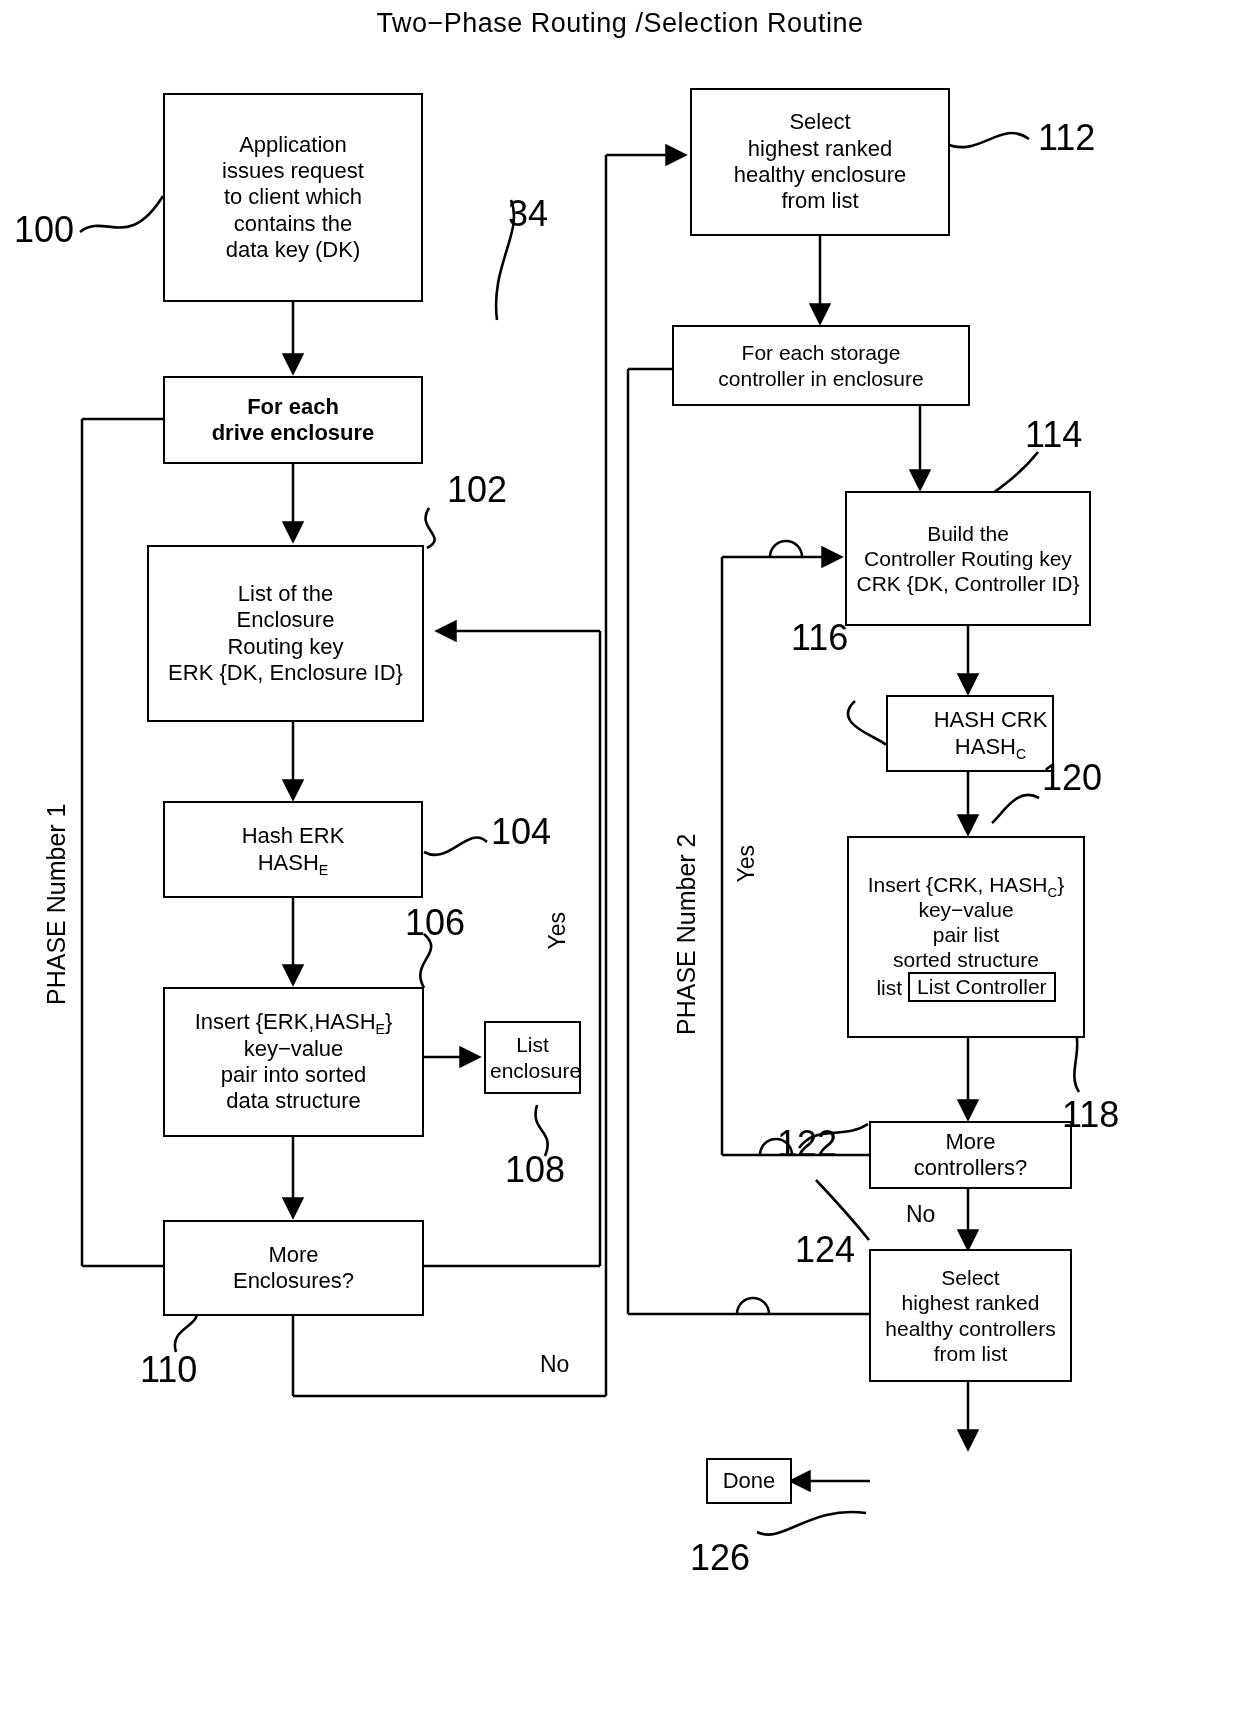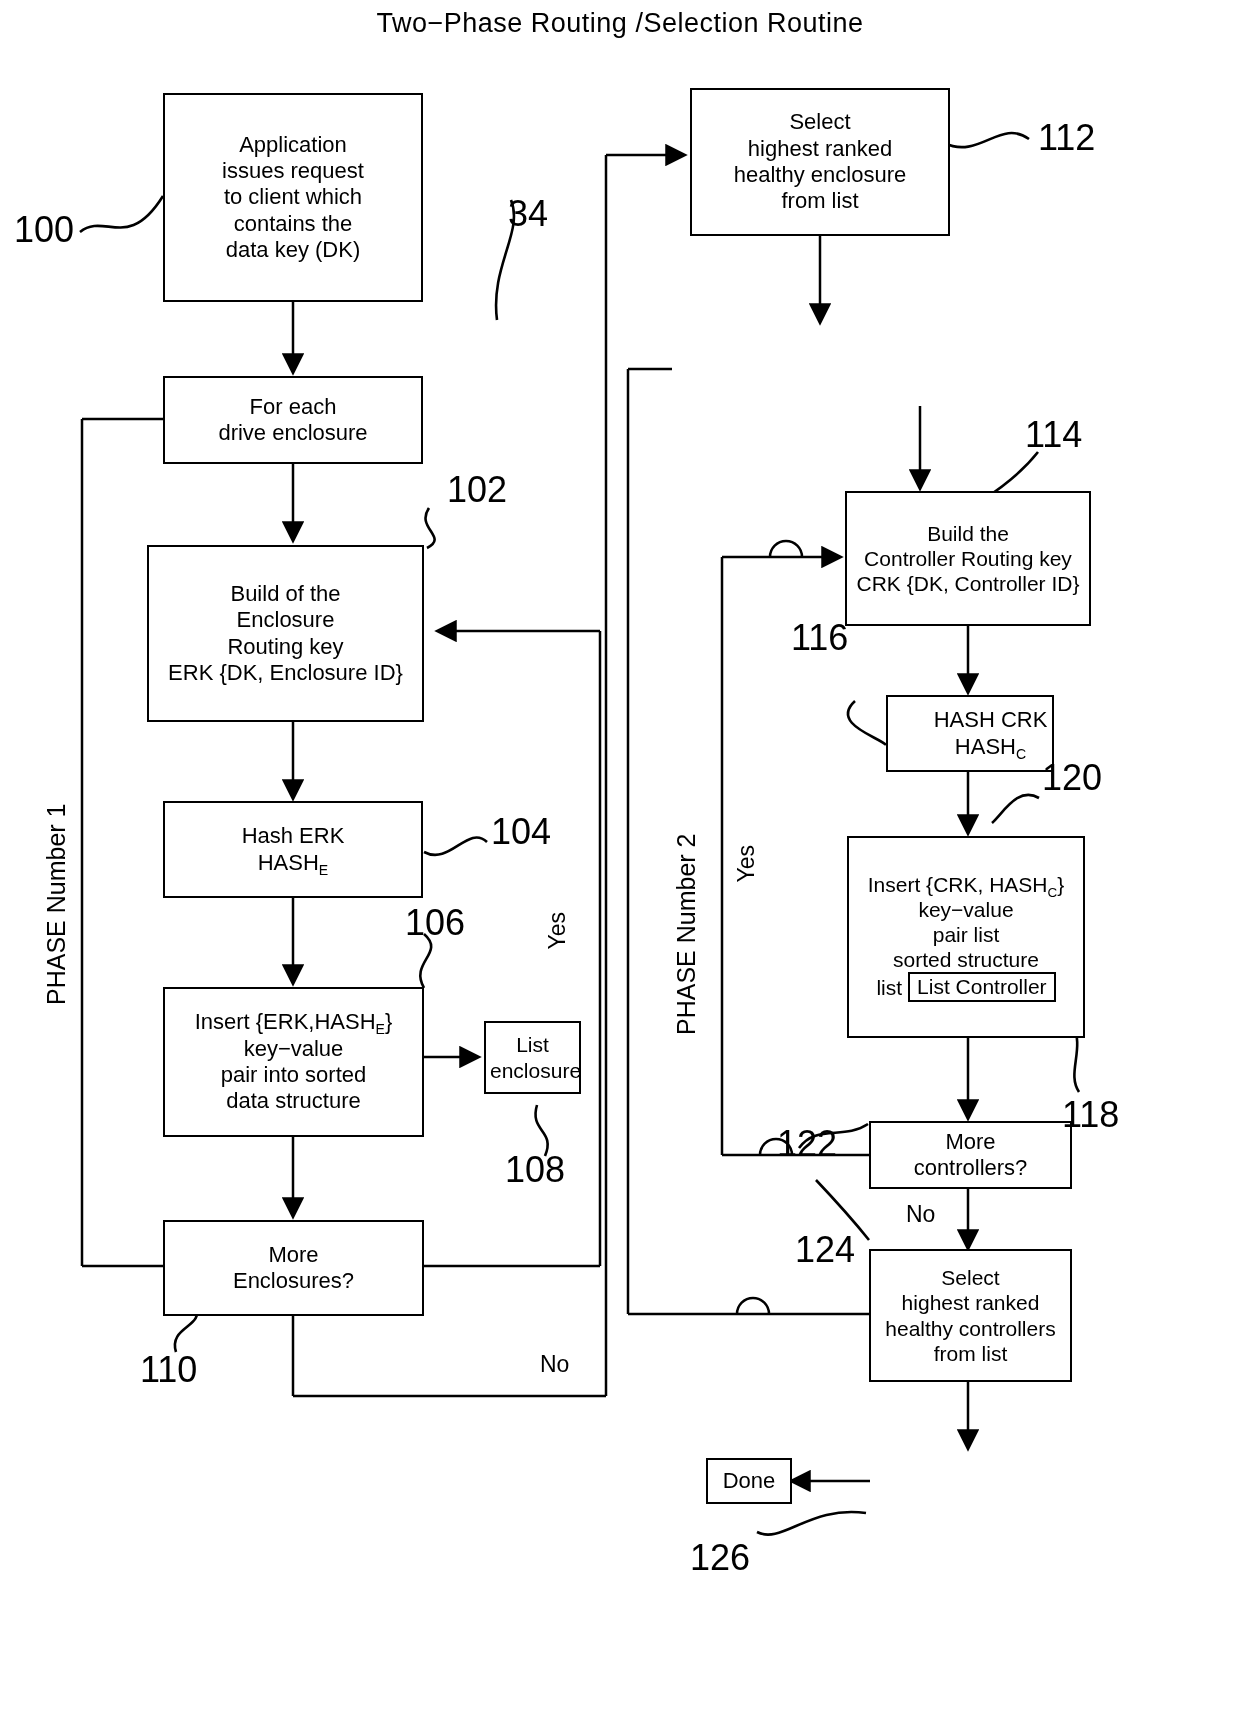--- a/index.html
+++ b/index.html
@@ -185,27 +185,27 @@
 
   <div class="node" style="left:163px; top:93px; width:260px; height:209px;">
     <div class="inner" style="white-space:pre-line;">Application
 issues request
 to client which
 contains the
 data key (DK)</div>
   </div>
 
   <div class="node" style="left:163px; top:376px; width:260px; height:88px;">
-    <div class="inner" style="white-space:pre-line;">For each
+    <div class="inner" style="white-space:pre-line;font-weight:bold;">For each
 drive enclosure</div>
   </div>
 
   <div class="node" style="left:147px; top:545px; width:277px; height:177px;">
     <div class="inner">
-      <div>Build of the</div>
+      <div>List of the</div>
       <div>Enclosure</div>
       <div>Routing key</div>
       <div>ERK {DK, Enclosure ID}</div>
     </div>
   </div>
 
   <div class="node" style="left:163px; top:801px; width:260px; height:97px;">
     <div class="inner">
       <div>Hash ERK</div>
       <div>
@@ -235,20 +235,24 @@
 Enclosures?</div>
   </div>
 
   <div class="node" style="left:690px; top:88px; width:260px; height:148px;">
     <div class="inner" style="white-space:pre-line;">Select
 highest ranked
 healthy enclosure
 from list</div>
   </div>
 
+  <div class="node small" style="left:672px; top:325px; width:298px; height:81px;">
+    <div class="inner" style="white-space:pre-line;">For each storage
+controller in enclosure</div>
+  </div>
 
   <div class="node small" style="left:845px; top:491px; width:246px; height:135px;">
     <div class="inner">
       <div>Build the</div>
       <div>Controller Routing key</div>
       <div>CRK {DK, Controller ID}</div>
     </div>
   </div>
 
   <div class="node" style="left:886px; top:695px; width:168px; height:77px;padding-left:45px;">

